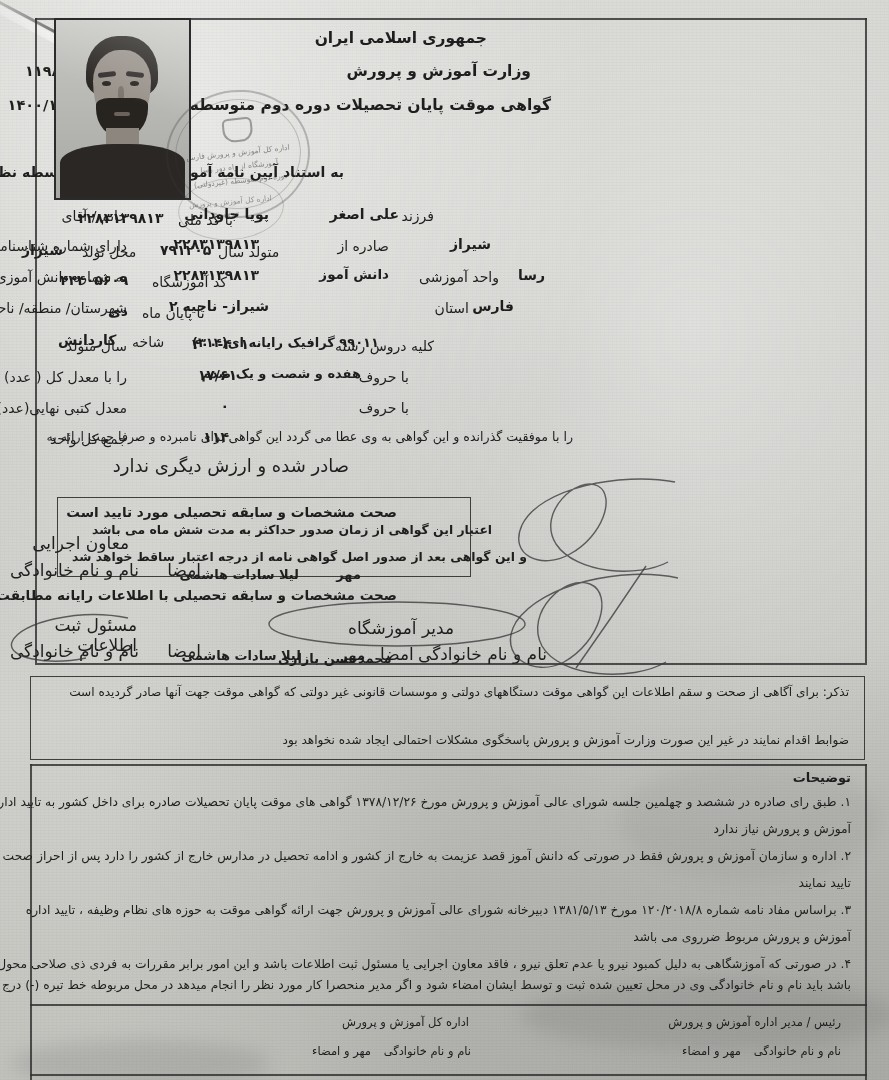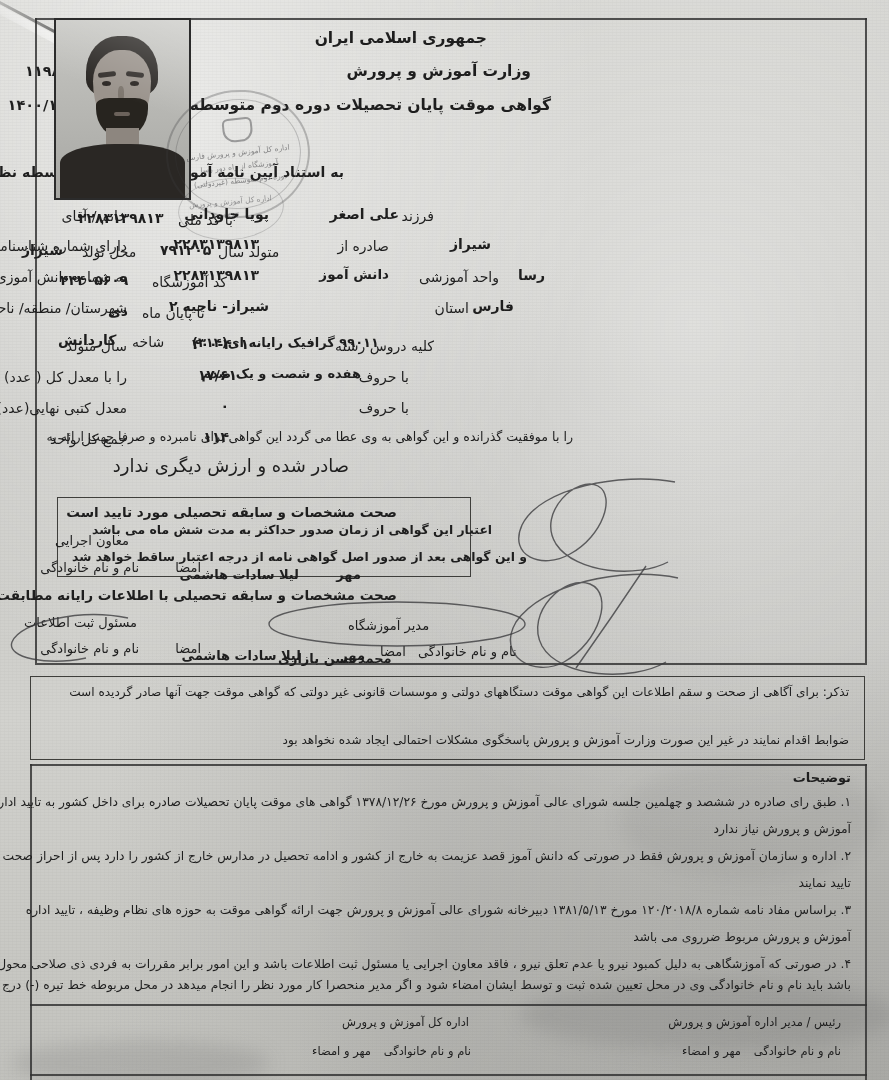--- a/index.html
+++ b/index.html
@@ -122,21 +122,21 @@
   
   .row-lbl{font-size:14px;}
   .row-val{font-size:14px;font-weight:bold;}
 
   
   .box{
     position:absolute;border:1.6px solid #32322f;opacity:.92;
   }
   .boxtxt{position:absolute;font-size:12.4px;white-space:nowrap;}
 
-  .sig-line{position:absolute;font-size:13px;}
+  .sig-line{position:absolute;font-size:17px;}
   .sig-name{position:absolute;font-size:13px;font-weight:bold;margin-top:9px;}
 
   
   .scribble{position:absolute;pointer-events:none;}
   .scribble path, .scribble ellipse{fill:none;stroke:#3a3a3c;stroke-width:1.4;opacity:.78;}
 
   .note{position:absolute;font-size:12.3px;white-space:nowrap;}
   .notehead{position:absolute;font-size:13px;font-weight:bold;}
 
   .footer-t{position:absolute;font-size:11.5px;}

